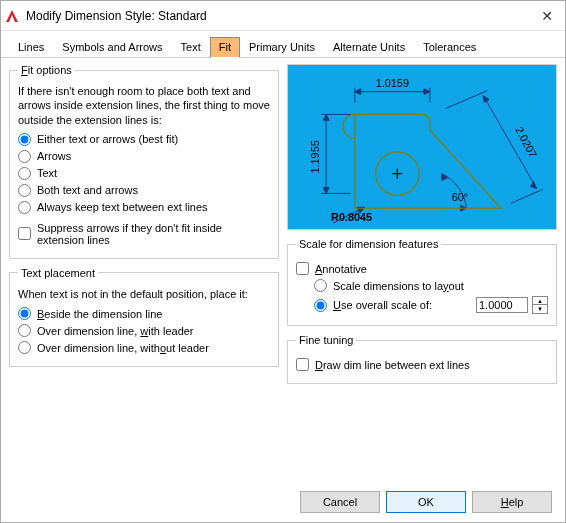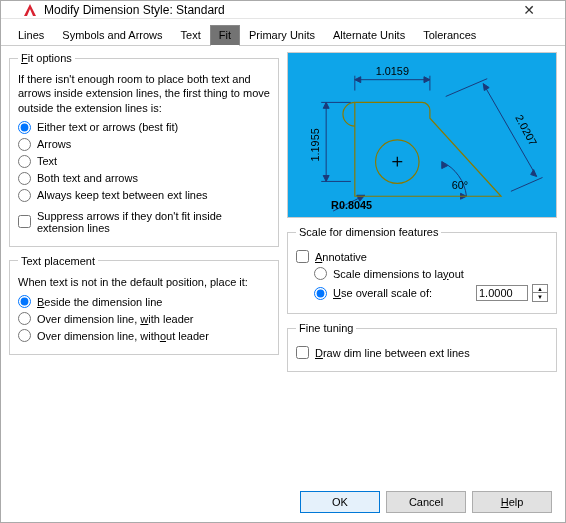--- a/index.html
+++ b/index.html
@@ -1,23 +1,23 @@
 <!DOCTYPE html>
 <html><head>
 <meta charset="utf-8">
 <style>
 *{box-sizing:border-box;margin:0;padding:0;font-family:"Segoe UI",Tahoma,sans-serif;font-size:11px;color:#000}
 body{background:#fff;width:566px;height:523px;border:1px solid #aaa;overflow:hidden;}
-.titlebar{height:18px;display:flex;align-items:center;padding:0 21px;border-bottom:1px solid #e5e5e5}
+.titlebar{height:30px;display:flex;align-items:center;padding:0 3px;border-bottom:1px solid #e5e5e5}
 .logo{width:16px;height:16px;margin-right:6px;}
 .title{font-size:12px;flex:1}
 .close{font-size:14px;width:30px;text-align:center;color:#333}
 .tabs{display:flex;padding:6px 8px 0 8px;border-bottom:1px solid #ccc}
 .tab{padding:3px 8px;border:1px solid transparent;margin-right:0;}
-.tab.active{border:1px solid #888;border-bottom:1px solid #fff;background:#737373;margin-bottom:-1px}
+.tab.active{border:1px solid #888;border-bottom:1px solid #fff;background:#fdba74;margin-bottom:-1px}
 .content{display:flex;padding:6px 8px 8px 8px;gap:8px}
 .col{flex:1;display:flex;flex-direction:column;gap:8px}
 fieldset{border:1px solid #ccc;padding:8px;}
 legend{padding:0 3px}
 .desc{margin-bottom:6px;line-height:1.3}
 .rad,.chk{display:flex;align-items:center;gap:6px;margin:4px 0}
 .rad input,.chk input{margin:0}
 .preview{border:1px solid #ccc;height:166px;position:relative;background:#0ea5e9;}
 .spin{display:flex;align-items:center;gap:4px;}
 .spin input{width:52px;border:1px solid #888;padding:1px 2px;text-align:left;font-size:11px;margin-left:36px;}
@@ -166,16 +166,16 @@
       <legend>Fine tuning</legend>
       <label class="chk">
           <input type="checkbox" style="">
           <span><span class="u">D</span>raw dim line between ext lines</span>
         </label>
     </fieldset>
   </div>
 </div>
 
 <div class="footer">
+  <div class="btn">Cancel</div>
   <div class="btn default">OK</div>
-  <div class="btn">Cancel</div>
   <div class="btn"><span class="u">H</span>elp</div>
 </div>
 
 </body></html>

